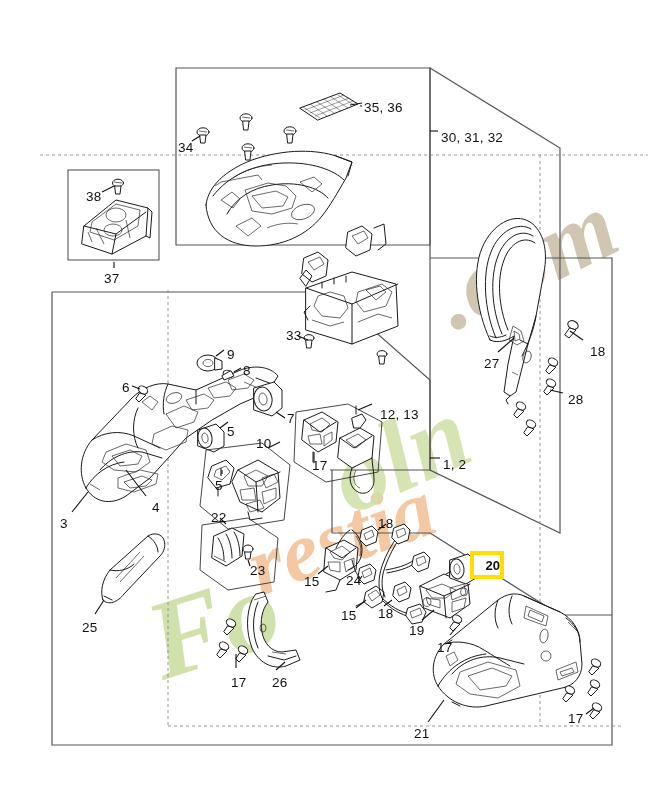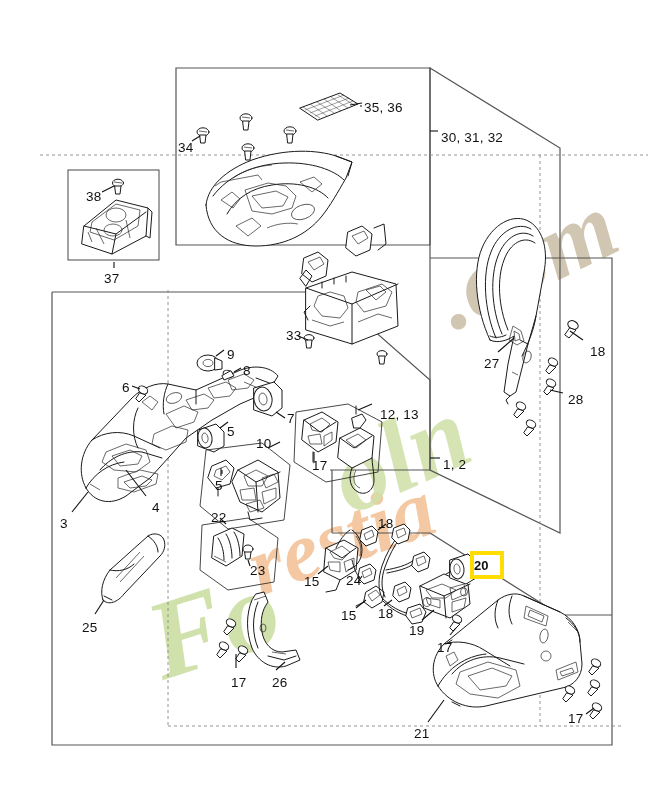--- a/index.html
+++ b/index.html
@@ -18,21 +18,21 @@
     color:#111;
     white-space:nowrap;
     letter-spacing:0.2px;
     line-height:1;
     user-select:none;
   }
   .hl-box{
     position:absolute;
     background:#ffffff;
     border:4px solid #ffdd00;
-    display:flex;align-items:center;justify-content:flex-start;
+    display:flex;align-items:center;justify-content:flex-end;
     box-sizing:border-box;
   }
   .hl-box .lbl-inner{
     font-family:"Liberation Sans", sans-serif;
     font-weight:bold;font-size:13px;color:#111;line-height:1;
   }
   .wm{
     position:absolute;
     font-family:"Liberation Serif", serif;
     font-style:italic;

